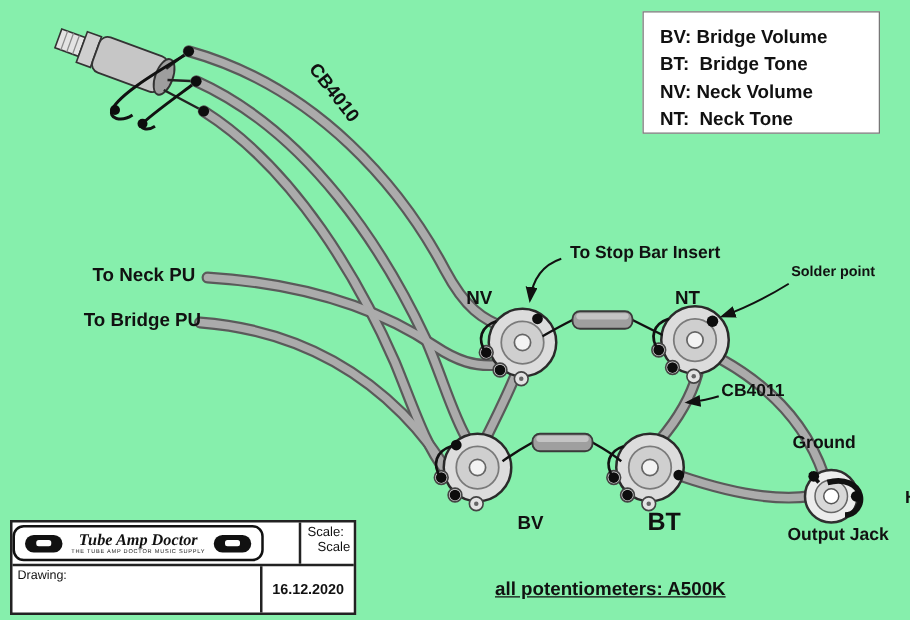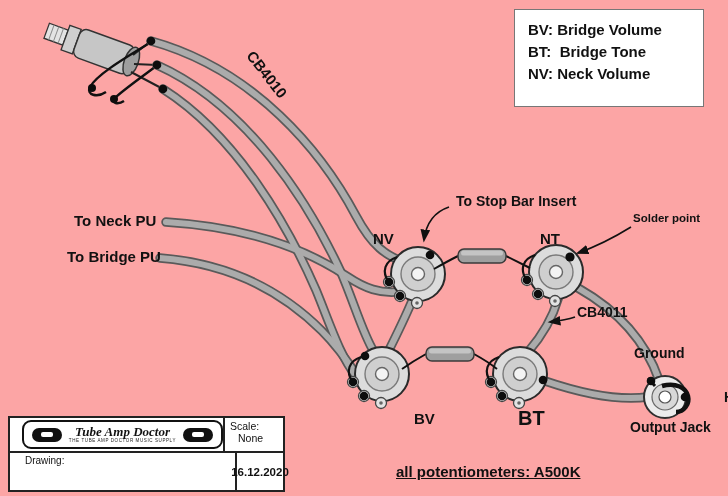--- a/index.html
+++ b/index.html
@@ -1,44 +1,44 @@
 <!DOCTYPE html>
 <html><head>
 <meta charset="utf-8">
 <style>
   * { margin:0; padding:0; box-sizing:border-box; }
   html,body { background:#fff; }
   body { font-family:"Liberation Sans", sans-serif; color:#111; }
-  .page { position:relative; width:728px; height:496px; background:#fca5a5; overflow:hidden; }
+  .page { position:relative; width:728px; height:496px; background:#86efac; overflow:hidden; }
 
   .diagram-svg { position:absolute; left:0; top:0; width:728px; height:496px; }
 
   .lbl { position:absolute; font-weight:bold; color:#111; white-space:nowrap; line-height:1.1; }
 
   
   .legend {
     position:absolute; left:514px; top:9px; width:190px; height:98px;
     border:1.5px solid #777; background:#fff; padding:9px 0 0 13px;
   }
   .legend-item { font-size:15px; font-weight:bold; line-height:22px; white-space:pre; }
 
   
   .titleblock {
     position:absolute; left:8px; top:416px; width:277px; height:76px;
     border:2px solid #222; background:#fff; display:flex; flex-direction:column;
   }
   .tb-row1 { display:flex; height:35px; border-bottom:2px solid #222; }
-  .tb-row2 { display:flex; flex:1;margin-left:11px; }
-  .tb-logo-cell { flex:1; display:flex; align-items:center; justify-content:flex-end; }
-  .tb-scale-cell { width:60px; border-left:2px solid #222; padding:2px 5px; font-size:10.5px; }
+  .tb-row2 { display:flex; flex:1; }
+  .tb-logo-cell { flex:1; display:flex; align-items:center; justify-content:flex-start; }
+  .tb-scale-cell { width:44px; border-left:2px solid #222; padding:2px 5px; font-size:10.5px; }
   .tb-scale-cell .scale-value { padding-left:8px; }
   .tb-drawing-cell { flex:1; position:relative; display:flex; align-items:center; justify-content:center; }
   .drawing-label { position:absolute; left:4px; top:2px; font-size:10px; }
   .drawing-numbers { text-align:center; font-size:13.5px; font-weight:bold; line-height:15px; }
-  .tb-date-cell { width:48px; border-left:2px solid #222; display:flex; align-items:center; justify-content:center; font-size:11.5px; font-weight:bold; }
+  .tb-date-cell { width:75px; border-left:2px solid #222; display:flex; align-items:center; justify-content:center; font-size:11.5px; font-weight:bold; }
 
   .logo-pill { display:flex; align-items:center; gap:7px; border:2px solid #111; border-radius:9px; padding:2px 8px; height:29px; }
   .logo-bar { width:30px; height:14px; background:#111; border-radius:7px; }
   .logo-bar .plug { display:block; width:12px; height:5px; background:#fff; border-radius:2px; margin:4.5px auto 0; }
   .logo-text { text-align:center; }
   .logo-text .brand { font-family:"Liberation Serif", serif; font-style:italic; font-weight:bold; font-size:13px; line-height:13px; }
   .logo-text .tagline { font-size:4.5px; letter-spacing:0.6px; line-height:6px; color:#222; }
 </style>
 </head>
 <body>
@@ -161,20 +161,21 @@
       <path d="M449,207 C434,212 426,224 424,240" marker-end="url(#ah)"></path>
       <path d="M631,227 C610,240 592,248 578,253" marker-end="url(#ah)"></path>
       <path d="M575,317 C566,320 558,321 550,322" marker-end="url(#ah)"></path>
     </g>
   </svg>
 
   <div class="legend">
     <div class="legend-item">BV: Bridge Volume</div>
     <div class="legend-item">BT:  Bridge Tone</div>
     <div class="legend-item">NV: Neck Volume</div>
+    <div class="legend-item">NT:  Neck Tone</div>
   </div>
 
   <div class="lbl" style="left:256px; top:48px; font-size:15px; transform:rotate(52deg); transform-origin:0 0;">CB4010</div>
 
   <div class="lbl" style="left:74px; top:213px; font-size:15px;">To Neck PU</div>
   <div class="lbl" style="left:67px; top:249px; font-size:15px;text-align:center;">To Bridge PU</div>
 
   <div class="lbl" style="left:456px; top:194px; font-size:14px;">To Stop Bar Insert</div>
   <div class="lbl" style="left:633px; top:212px; font-size:11.5px;">Solder point</div>
 
@@ -201,21 +202,21 @@
             <div class="brand">Tube Amp Doctor</div>
             <div class="tagline">THE TUBE AMP DOCTOR MUSIC SUPPLY</div>
           </div>
           <div class="logo-bar">
               <span class="plug"></span>
             </div>
         </div>
       </div>
       <div class="tb-scale-cell">
         <div class="scale-label">Scale:</div>
-        <div class="scale-value">None</div>
+        <div class="scale-value">Scale</div>
       </div>
     </div>
     <div class="tb-row2">
       <div class="tb-drawing-cell">
         <span class="drawing-label">Drawing:</span>
       </div>
       <div class="tb-date-cell">16.12.2020</div>
     </div>
   </div>
 

